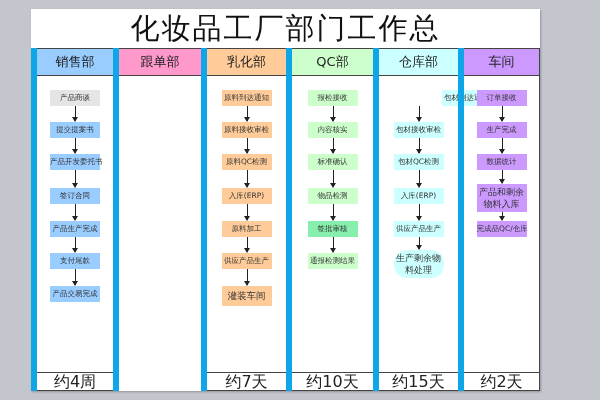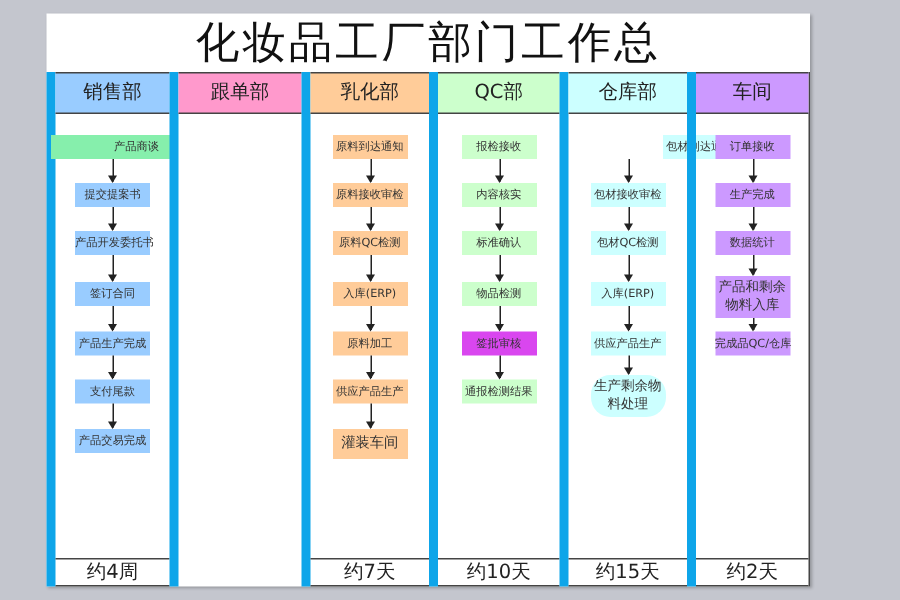--- a/index.html
+++ b/index.html
@@ -3,36 +3,36 @@
 <meta charset="utf-8">
 <style>
   html,body{margin:0;padding:0;}
   body{width:600px;height:400px;background:#c4c6ce;position:relative;overflow:hidden;font-family:"DejaVu Sans","Liberation Sans",sans-serif;}
   .page{position:absolute;left:31px;top:9px;width:509px;height:382px;background:#fff;box-shadow:1px 1px 2px rgba(0,0,0,0.25);}
   .title{position:absolute;left:0;top:0;width:509px;height:39px;text-align:center;font-size:29px;line-height:39px;color:#111;font-family:"DejaVu Serif","Liberation Serif",serif;letter-spacing:2px;}
   .col{position:absolute;top:39px;height:343px;border-left:6px solid #0ea5e9;box-sizing:border-box;}
   .col.last{border-right:1px solid #444;}
   .hdr{position:absolute;left:0;top:0;width:100%;height:28px;border-top:1px solid #444;border-bottom:1px solid #444;box-sizing:border-box;text-align:center;line-height:26px;font-size:13px;color:#222;}
   .body{position:absolute;left:0;top:28px;width:100%;height:296px;}
-  .foot{position:absolute;left:0;top:324px;width:100%;height:19px;border-top:1px solid #444;border-bottom:1px solid #444;box-sizing:border-box;text-align:center;line-height:17px;font-size:13px;color:#222;}
+  .foot{position:absolute;left:0;top:324px;width:100%;height:19px;border-top:1px solid #444;border-bottom:1px solid #444;box-sizing:border-box;text-align:center;line-height:17px;font-size:16px;color:#222;}
   .step{position:absolute;left:50%;transform:translateX(-50%);width:50px;min-height:16px;font-size:7.5px;line-height:16px;text-align:center;color:#333;white-space:nowrap;}
   .step.tall{line-height:12px;font-size:9px;white-space:normal;padding:2px 0;}
   .arrow{position:absolute;left:50%;width:1px;background:#222;}
   .arrow:after{content:"";position:absolute;left:-3px;bottom:-1px;border-left:3.5px solid transparent;border-right:3.5px solid transparent;border-top:5px solid #222;}
 </style>
 </head>
 <body>
 
 <div class="page">
   <div class="title">化妆品工厂部门工作总</div>
   <div id="cols">
       <div class="col" style="left: 0px; width: 82px;">
         <div class="hdr" style="background: rgb(153, 204, 255);">销售部</div>
         <div class="body">
-          <div class="step" style="top: 14px; background: #86efac; padding-left: 32px;">产品商谈</div>
+          <div class="step" style="top: 14px; background: #e5e5e5;">产品商谈</div>
           <div class="step" style="top: 46px; background: rgb(153, 204, 255);">提交提案书</div>
           <div class="step" style="top: 78px; background: rgb(153, 204, 255);">产品开发委托书</div>
           <div class="step" style="top: 112px; background: rgb(153, 204, 255);">签订合同</div>
           <div class="step" style="top: 145px; background: rgb(153, 204, 255);">产品生产完成</div>
           <div class="step" style="top: 177px; background: rgb(153, 204, 255);">支付尾款</div>
           <div class="step" style="top: 210px; background: rgb(153, 204, 255);">产品交易完成</div>
           <div class="arrow" style="top: 30px; height: 15px;"></div>
           <div class="arrow" style="top: 62px; height: 15px;"></div>
           <div class="arrow" style="top: 94px; height: 17px;"></div>
           <div class="arrow" style="top: 128px; height: 16px;"></div>
@@ -63,21 +63,21 @@
         </div>
         <div class="foot">约7天</div>
       </div>
       <div class="col" style="left: 255px; width: 87px;">
         <div class="hdr" style="background: rgb(204, 255, 204);">QC部</div>
         <div class="body">
           <div class="step" style="top: 14px; background: rgb(204, 255, 204);">报检接收</div>
           <div class="step" style="top: 46px; background: rgb(204, 255, 204);">内容核实</div>
           <div class="step" style="top: 78px; background: rgb(204, 255, 204);">标准确认</div>
           <div class="step" style="top: 112px; background: rgb(204, 255, 204);">物品检测</div>
-          <div class="step" style="top: 145px; background: #d946ef;">签批审核</div>
+          <div class="step" style="top: 145px; background: #86efac;">签批审核</div>
           <div class="step" style="top: 177px; background: rgb(204, 255, 204);">通报检测结果</div>
           <div class="arrow" style="top: 30px; height: 15px;"></div>
           <div class="arrow" style="top: 62px; height: 15px;"></div>
           <div class="arrow" style="top: 94px; height: 17px;"></div>
           <div class="arrow" style="top: 128px; height: 16px;"></div>
           <div class="arrow" style="top: 161px; height: 15px;"></div>
         </div>
         <div class="foot">约10天</div>
       </div>
       <div class="col" style="left: 342px; width: 85px;">

